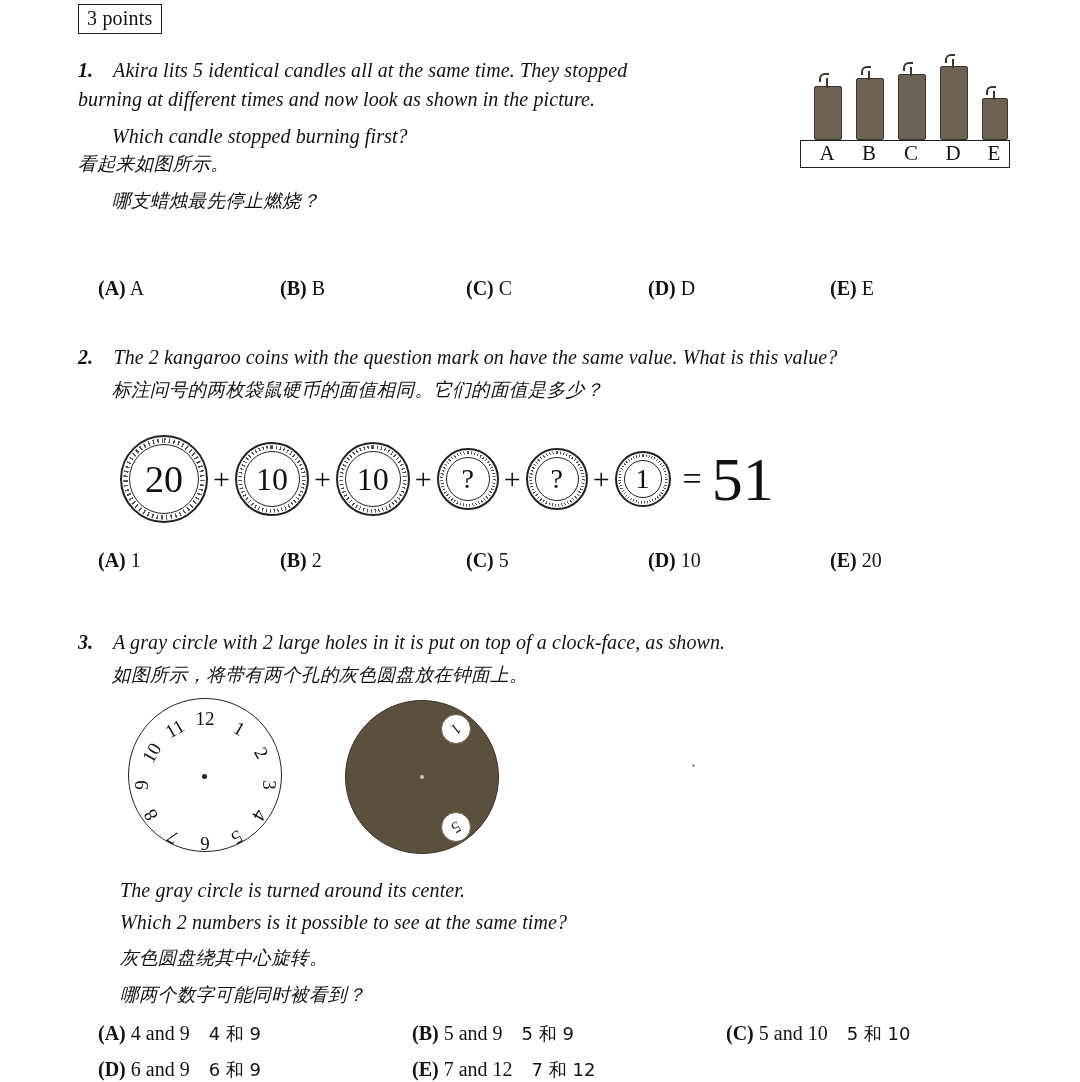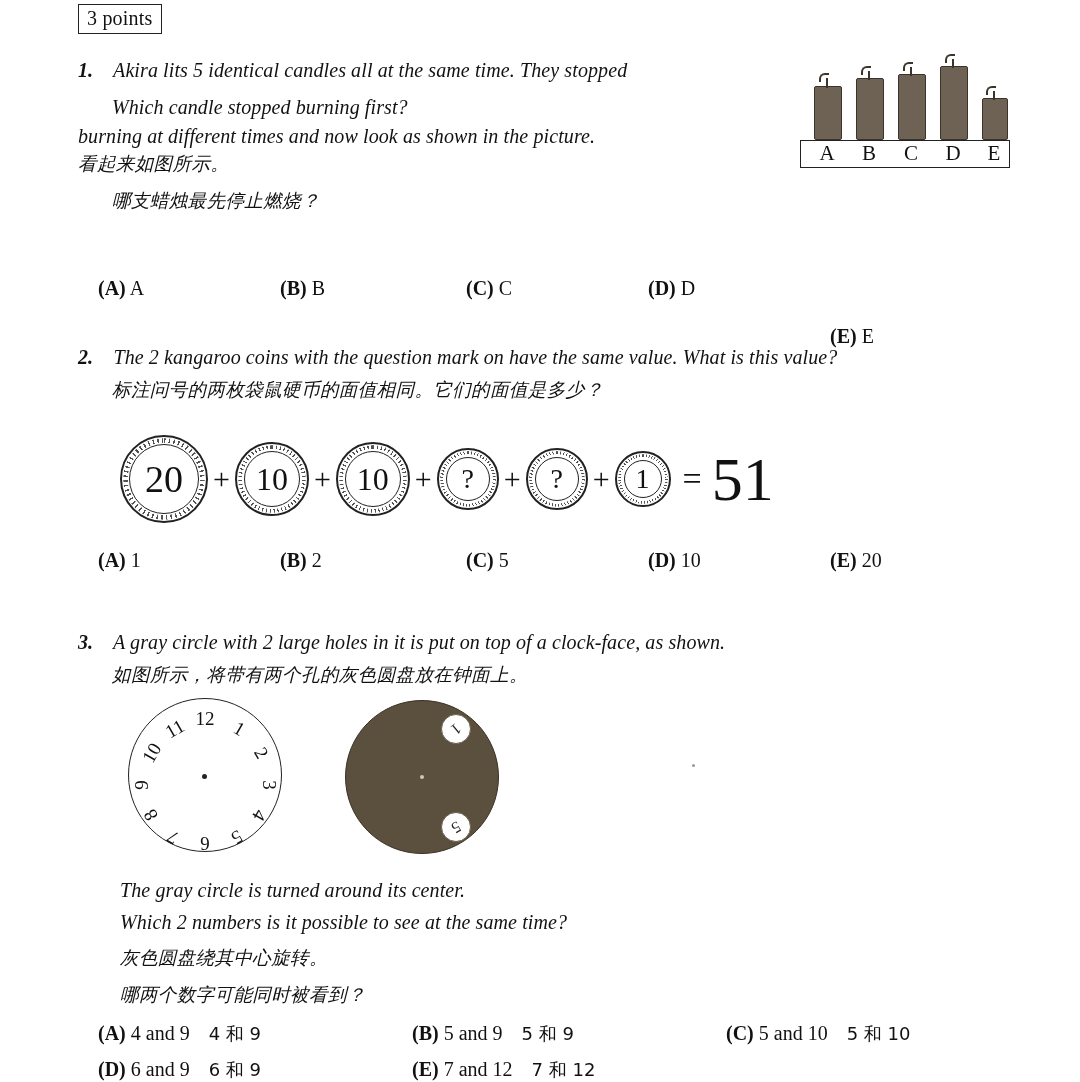--- a/index.html
+++ b/index.html
@@ -279,22 +279,22 @@
 <div class="page">
 
   <div class="points-badge">3 points</div>
 
   <div class="q-block" style="left:78px; top:56px; width:690px;">
     <div class="en justify" style="text-align:justify;">
       <span class="q-num">1.</span>
       <span style="display:inline-block;width:10px;"></span>
       <span>Akira lits 5 identical candles all at the same time.  They stopped</span>
     </div>
+    <div class="en">burning at different times and now look as shown in the picture.</div>
     <div class="en indent" style="margin-top:8px;">Which candle stopped burning first?</div>
-    <div class="en">burning at different times and now look as shown in the picture.</div>
     <div class="zh">看起来如图所示。</div>
     <div class="zh indent" style="margin-top:10px;">哪支蜡烛最先停止燃烧？</div>
   </div>
 
   <div class="candles-fig">
     <div class="candle" style="left:14px; width:26px; height:52px;"></div>
     <div class="wick" style="left:26px; bottom:80px; height:10px;"></div>
     <div class="wick-curve" style="left:19px; bottom:86px;"></div>
 
     <div class="candle" style="left:56px; width:26px; height:60px;"></div>
@@ -331,21 +331,21 @@
       <span>B</span>
     </div>
     <div class="choice" style="left:466px;">
       <span class="clab">(C)</span>
       <span>C</span>
     </div>
     <div class="choice" style="left:648px;">
       <span class="clab">(D)</span>
       <span>D</span>
     </div>
-    <div class="choice" style="left:830px;margin-top:48px;">
+    <div class="choice" style="left:830px;">
       <span class="clab">(E)</span>
       <span>E</span>
     </div>
   </div>
 
   <div class="q-block" style="left:78px; top:343px; width:950px;">
     <div class="en">
       <span class="q-num">2.</span>
       <span style="display:inline-block;width:10px;"></span>
       <span>The 2 kangaroo coins with the question mark on have the same value. What is this value?</span>

